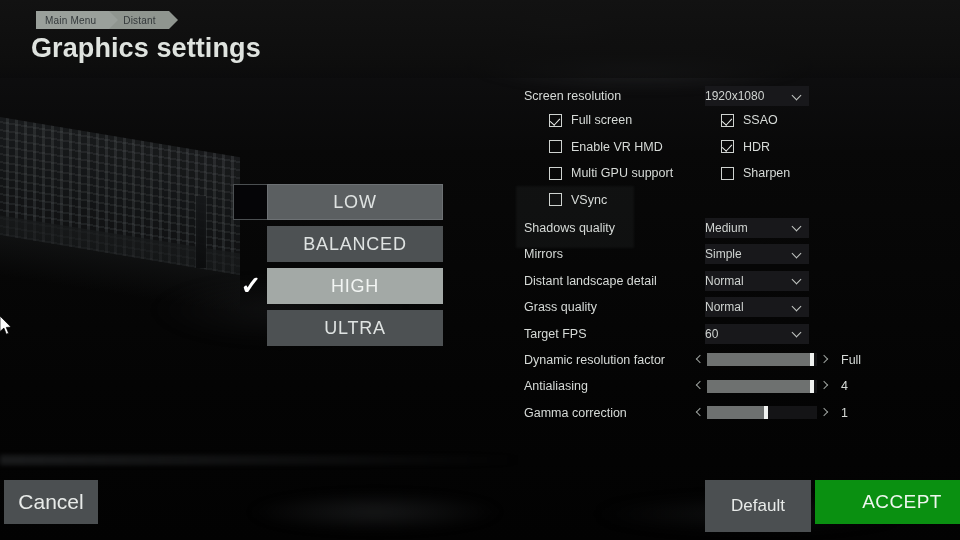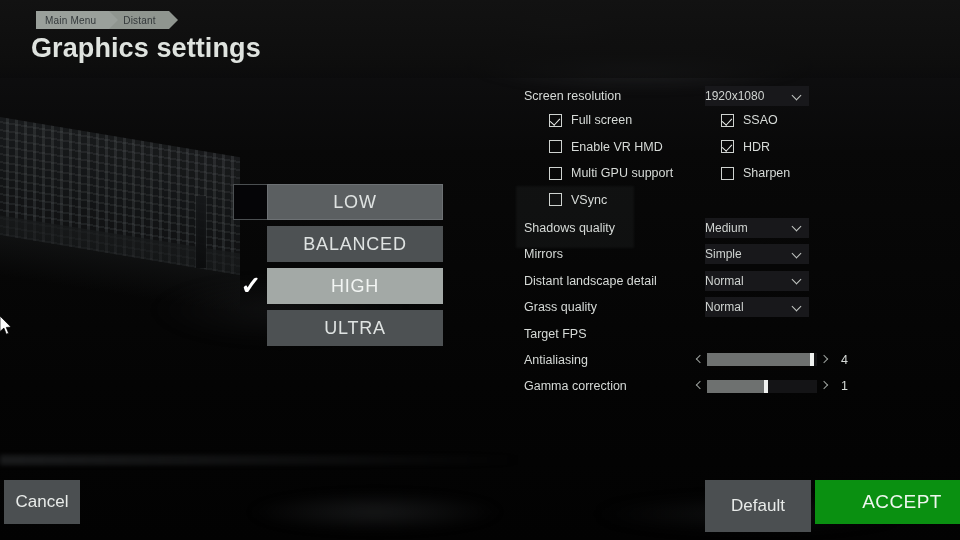--- a/index.html
+++ b/index.html
@@ -315,24 +315,24 @@
   }
 
   
   .btn {
     position: absolute;
     display: flex; align-items: center; justify-content: center;
     box-sizing: border-box;
   }
   .btn-cancel {
     left: 4px; top: 480px;
-    width: 76px; height: 44px;
+    width: 94px; height: 44px;
     background: #4b4f51;
     color: #e8ebe9;
-    font-size: 17px;
+    font-size: 21px;
   }
   .btn-default {
     left: 705px; top: 480px;
     width: 106px; height: 52px;
     background: #4b4f51;
     color: #e8ebe9;
     font-size: 17px;
   }
   .btn-accept {
     left: 815px; top: 480px;
@@ -495,22 +495,38 @@
     <div class="srow">
       <div class="slabel">Grass quality</div>
       <div class="dd">
         <span class="dd-val">Normal</span>
         <span class="dd-arrow"></span>
       </div>
     </div>
 
     <div class="srow">
       <div class="slabel">Target FPS</div>
-    </div>
-
+      <div class="dd">
+        <span class="dd-val">60</span>
+        <span class="dd-arrow"></span>
+      </div>
+    </div>
+
+    <div class="srow">
+      <div class="slabel">Dynamic resolution factor</div>
+      <div class="sl">
+        <span class="sl-arrow left"></span>
+        <span class="sl-track">
+          <span class="sl-fill" style="width: 97%;"></span>
+          <span class="sl-knob" style="left: calc(97% - 4px);"></span>
+        </span>
+        <span class="sl-arrow right"></span>
+      </div>
+      <div class="sl-value">Full</div>
+    </div>
 
     <div class="srow">
       <div class="slabel">Antialiasing</div>
       <div class="sl">
         <span class="sl-arrow left"></span>
         <span class="sl-track">
           <span class="sl-fill" style="width: 97%;"></span>
           <span class="sl-knob" style="left: calc(97% - 4px);"></span>
         </span>
         <span class="sl-arrow right"></span>

